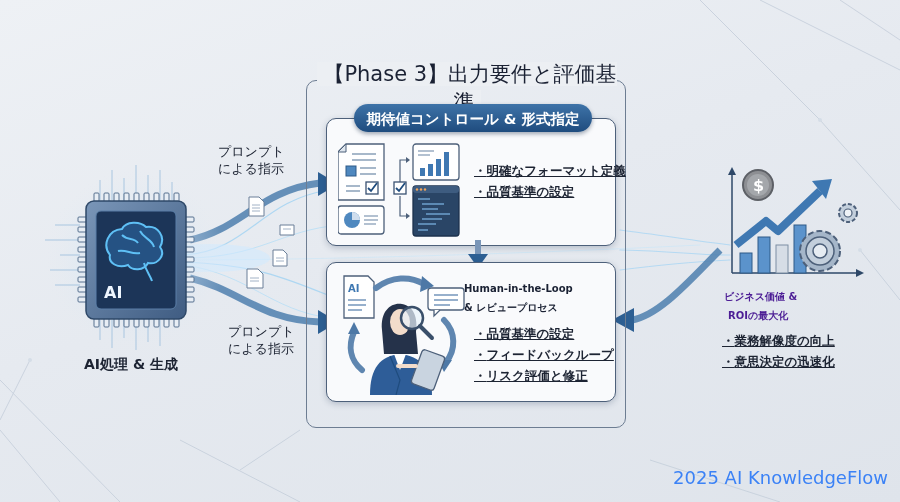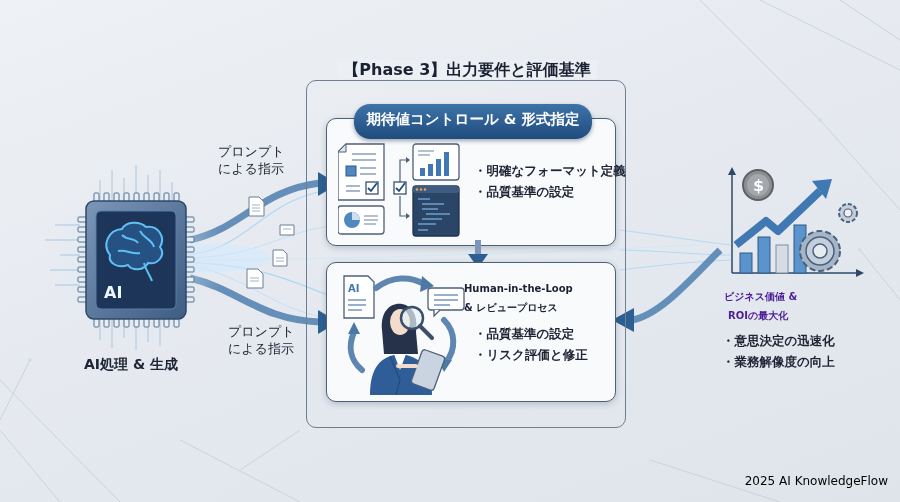--- a/index.html
+++ b/index.html
@@ -13,56 +13,56 @@
   .bg-lines { position: absolute; inset: 0; }
   .abs { position: absolute; }
 
   
   .phase-frame {
     position: absolute; left: 306px; top: 80px; width: 320px; height: 348px;
     border: 1.5px solid #6d7d92; border-radius: 10px;
   }
   .phase-title {
     position: absolute; left: 312px; top: 60px; width: 310px; height: 40px;
-    text-align: center; font-weight: bold; font-size: 16px; color: #1a2133;
+    text-align: center; font-weight: normal; font-size: 21px; color: #1a2133;
     background: transparent;
   }
   .phase-title span { background: #eceff3; padding: 0 6px; }
 
   
   .panel {
     position: absolute; background: #f9fafc; border: 1.5px solid #4d607a;
     border-radius: 10px; box-shadow: 0 2px 6px rgba(40,60,90,0.25);
   }
   .panel-top { left: 326px; top: 118px; width: 290px; height: 128px; }
   .panel-bottom { left: 326px; top: 262px; width: 290px; height: 140px; }
 
   .pill {
-    position: absolute; left: 354px; top: 104px; width: 238px; height: 35px;
+    position: absolute; left: 354px; top: 104px; width: 238px; height: 28px;
     border-radius: 16px; background: linear-gradient(180deg, #3e73a8, #1f4c7e);
     color: #fff; font-weight: bold; font-size: 14.5px; text-align: center; line-height: 30px;
     box-shadow: 0 2px 4px rgba(20,40,70,0.4);
   }
 
   .bullets { list-style: none; font-size: 12.5px; font-weight: bold; color: #1d2433; }
-  .bullets li { height: 21px; line-height: 21px; }
+  .bullets li { height: 21px; line-height: 21px; text-decoration: underline; }
   .bullets li::before { content: "・"; }
 
   .top-bullets { position: absolute; left: 474px; top: 160px; }
   .hitl-title { position: absolute; left: 464px; top: 279px; font-weight: bold; font-size: 10px; line-height: 19px; color: #1a2133; }
   .bottom-bullets { position: absolute; left: 474px; top: 323px; }
 
   .label-prompt { position: absolute; font-size: 13px; font-weight: normal; line-height: 17px; text-align: left; color: #1d2433; }
   .ai-label { position: absolute; left: 84px; top: 342px; font-size: 14px; font-weight: bold; color: #1d2433; margin-top: 14px; }
 
   .roi-title { position: absolute; left: 724px; top: 287px; font-size: 10px; font-weight: bold; line-height: 19px; color: #4c1d95; }
   .roi-bullets { position: absolute; left: 722px; top: 330px; }
   .roi-bullets li { height: 21px; line-height: 21px; }
 
-  .footer { position: absolute; right: 12px; bottom: 14px; font-size: 12px; color: #000000; }
+  .footer { position: absolute; right: 12px; bottom: 14px; font-size: 18px; color: #3b82f6; }
 </style>
 </head>
 <body>
 
 <svg class="bg-lines" width="900" height="502" viewBox="0 0 900 502">
   <g stroke="#c7d0dc" stroke-width="1" fill="none" opacity="0.9">
     <path d="M0 380 L120 502"></path>
       <path d="M0 430 L60 502"></path>
       <path d="M30 360 L0 420"></path>
     <path d="M700 0 L820 120"></path>
@@ -351,20 +351,21 @@
   </g>
   <path d="M58 96 L76 96" stroke="#f3dccb" stroke-width="4" stroke-linecap="round"></path>
 </svg>
 
 <div class="hitl-title">
   <div>Human-in-the-Loop</div>
   <div>&amp; レビュープロセス</div>
 </div>
 <ul class="bullets bottom-bullets">
   <li>品質基準の設定</li>
+  <li>フィードバックループ</li>
   <li>リスク評価と修正</li>
 </ul>
 
 <svg class="abs" style="left:720px;top:165px" width="150" height="115" viewBox="0 0 150 115">
 
   <g stroke="#2e4868" stroke-width="1.5" fill="none">
     <line x1="12" y1="108" x2="12" y2="8"></line>
       <line x1="12" y1="108" x2="140" y2="108"></line>
   </g>
   <polygon points="8,10 12,2 16,10" fill="#2e4868"></polygon>
@@ -393,17 +394,17 @@
     <circle cx="128" cy="48" r="9" fill="#c3cfdc" stroke="#4d607a" stroke-width="2" stroke-dasharray="4 2"></circle>
     <circle cx="128" cy="48" r="4" fill="#eef2f6" stroke="#4d607a" stroke-width="1.2"></circle>
   </g>
 </svg>
 
 <div class="roi-title">
   <div>ビジネス価値 &amp;</div>
   <div style="padding-left:4px">ROIの最大化</div>
 </div>
 <ul class="bullets roi-bullets">
+  <li>業務解像度の向上</li>
   <li>意思決定の迅速化</li>
-  <li>業務解像度の向上</li>
 </ul>
 
 <div class="footer">2025 AI KnowledgeFlow</div>
 
 </body></html>

